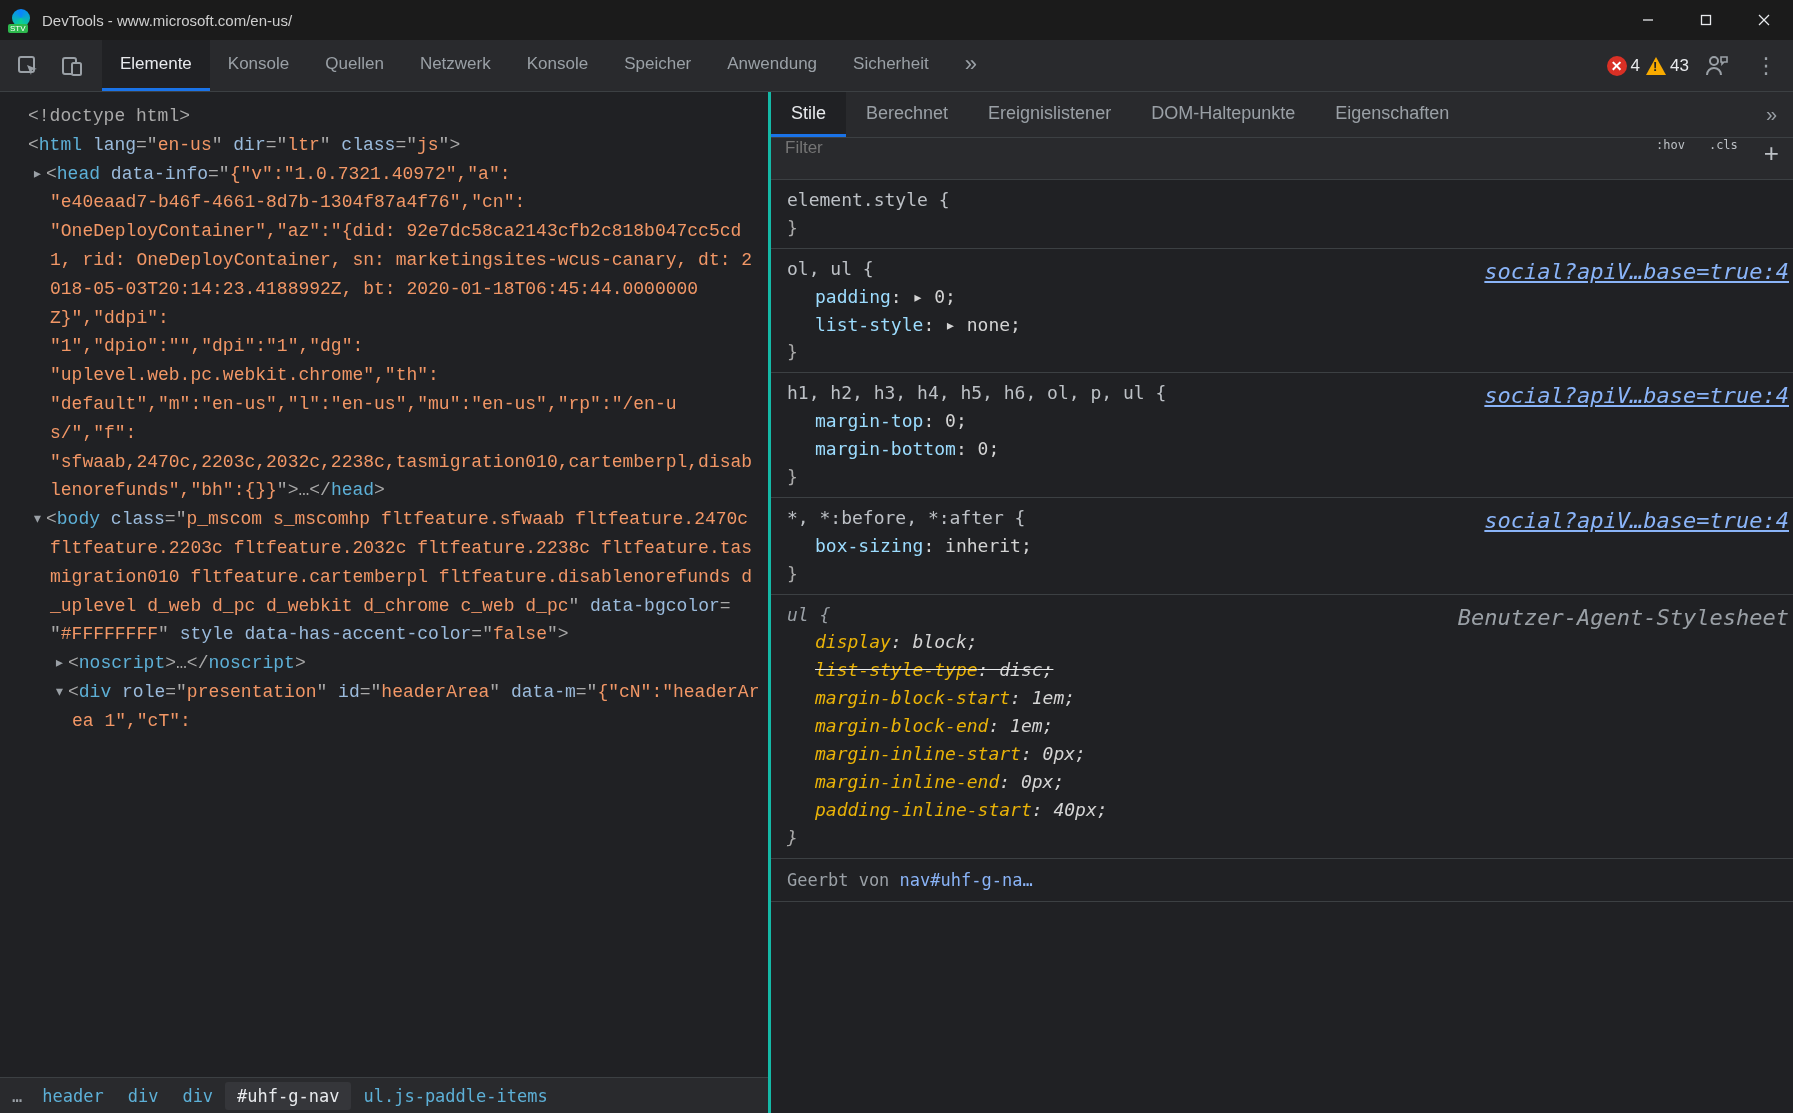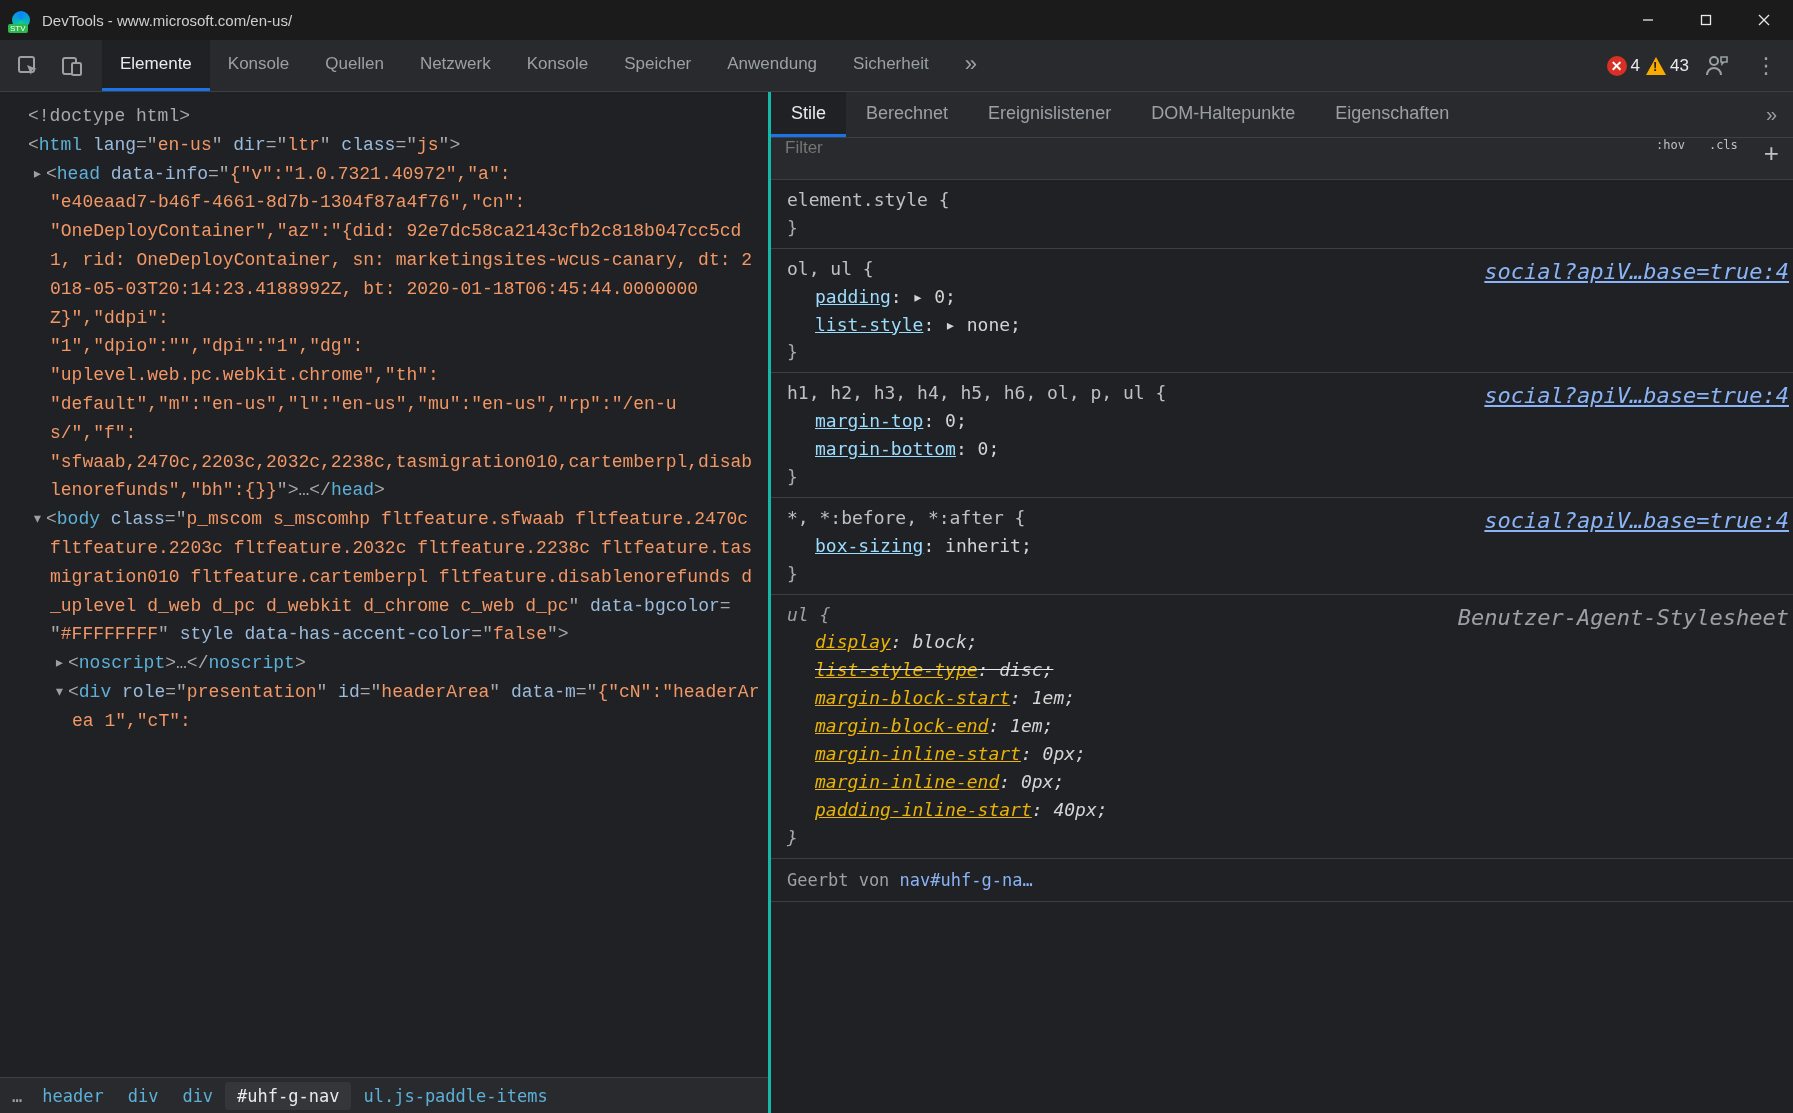--- a/index.html
+++ b/index.html
@@ -14,21 +14,21 @@
   }
   .titlebar {
     display: flex;
     align-items: center;
     height: 40px;
     background: #1b1b1b;
     padding: 0 0 0 10px;
   }
   .titlebar-icon {
     width: 22px; height: 22px;
-    display: flex; align-items: center; justify-content: center;
+    display: flex; justify-content: center;
     margin-right: 10px;
     position: relative;
   }
   .edge-icon {
     width: 18px; height: 18px;
     border-radius: 50%;
     background: conic-gradient(#0a84ff, #0ad48b, #0a84ff);
   }
   .edge-badge {
     position: absolute; bottom: -2px; left: -2px;
@@ -186,21 +186,21 @@
   }
   .rule-selector { color: #bdc1c6; }
   .rule-selector.italic { font-style: italic; color: #9aa0a6; }
   .rule-link {
     position: absolute; right: 4px; top: 6px;
     color: #8ab4f8; text-decoration: underline; font-style: italic;
     font-size: 22px;
   }
   .rule-link.ua { color: #9aa0a6; text-decoration: none; }
   .prop { padding-left: 28px; }
-  .prop-name { color: #9cdcfe; text-decoration: underline; }
+  .prop-name { color: #9cdcfe; }
   .prop-name.italic { font-style: italic; color: #eab308; }
   .prop-val { color: #d4d4d4; }
   .prop-val.italic { font-style: italic; }
   .strike { text-decoration: line-through; }
   .inherit-row {
     padding: 8px 16px;
     color: #9aa0a6; font-size: 17px;
     border-bottom: 1px solid #3c4043;
   }
   .inherit-row .sel-link { color: #8ab4f8; }

